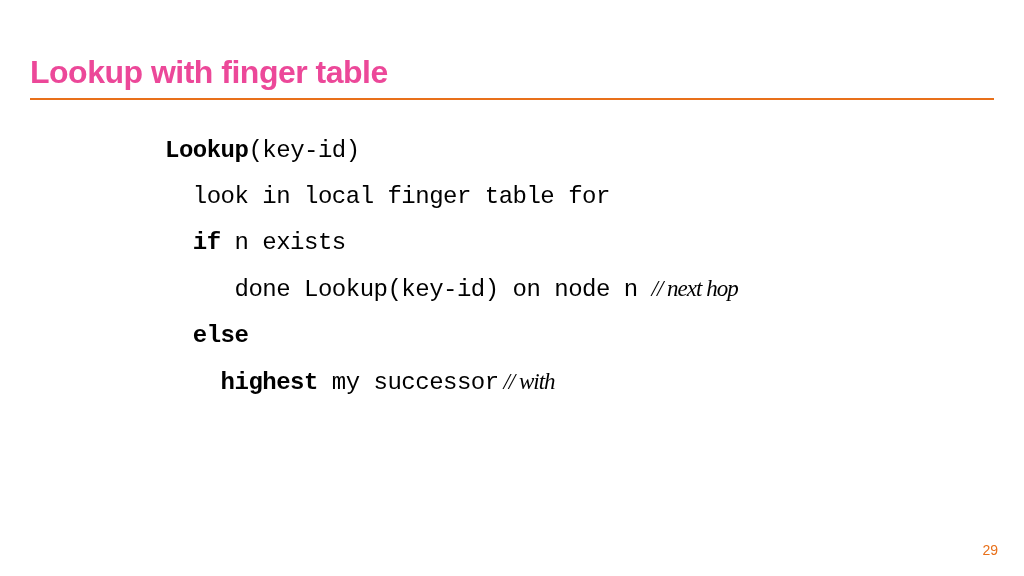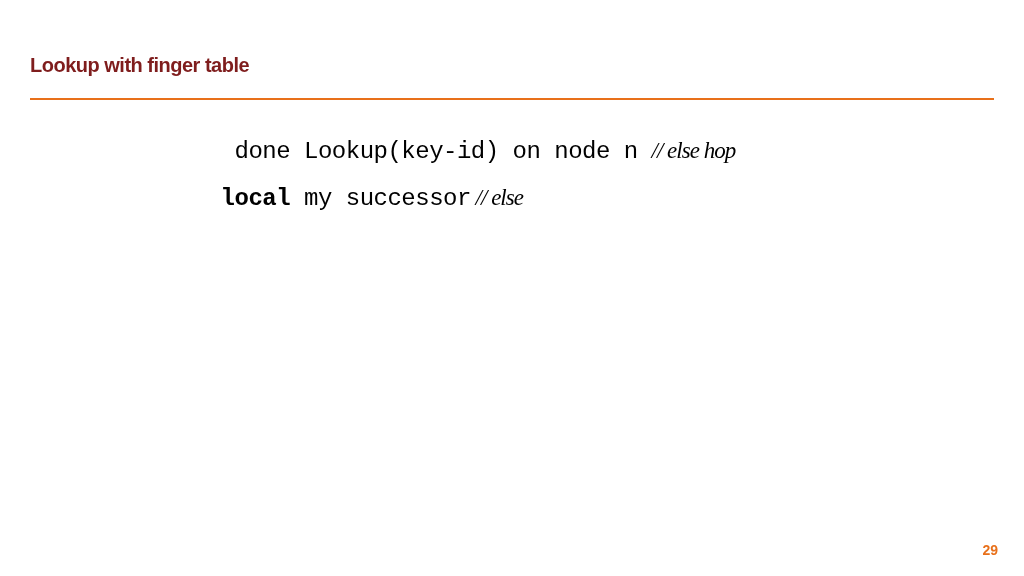--- a/index.html
+++ b/index.html
@@ -1,28 +1,32 @@
 <!DOCTYPE html>
 <html><head>
 <meta charset="utf-8">
 <style>
 html,body{margin:0;padding:0}
 body{width:1024px;height:576px;background:#fff;position:relative;font-family:Arial,Helvetica,sans-serif}
-.title{position:absolute;left:30px;top:54px;font-size:20px;font-weight:900;letter-spacing:-.5px;color:#7f1d1d}
+.title{position:absolute;left:30px;top:54px;font-size:32px;font-weight:900;letter-spacing:-.5px;color:#ec4899}
 .rule{position:absolute;left:30px;top:98px;width:964px;height:2px;background:#e8701a}
 .code{position:absolute;left:165px;top:128px;font-family:"Courier New",Courier,monospace;font-size:24px;color:#000;line-height:46px;letter-spacing:-.5px}
 .code .row{white-space:pre}
 .b{font-weight:900}
 .cm{font-family:Georgia,"Times New Roman",serif;font-style:italic;font-size:23px;letter-spacing:-1px}
-.pg{position:absolute;right:26px;bottom:18px;font-size:14px;font-weight:700;color:#e8701a}
+.pg{position:absolute;right:26px;bottom:18px;font-size:14px;font-weight:400;color:#e8701a}
 </style>
 </head>
 <body>
 
 <div class="title">Lookup with finger table</div>
 <div class="rule"></div>
 
 <div class="code">
-  <div class="row"><span>     done Lookup(key-id) on node n </span><span class="cm">// else hop</span></div>
-  <div class="row"><span>    </span><span class="b">local </span><span>my successor</span><span class="cm"> // else</span></div>
+  <div class="row"><span class="b">Lookup</span><span>(key-id)</span></div>
+  <div class="row">  look in local finger table for</div>
+  <div class="row"><span class="b">  if</span><span> n exists</span></div>
+  <div class="row"><span>     done Lookup(key-id) on node n </span><span class="cm">// next hop</span></div>
+  <div class="row"><span class="b">  else</span></div>
+  <div class="row"><span>    </span><span class="b">highest </span><span>my successor</span><span class="cm"> // with</span></div>
 </div>
 
 <div class="pg">29</div>
 
 </body></html>

